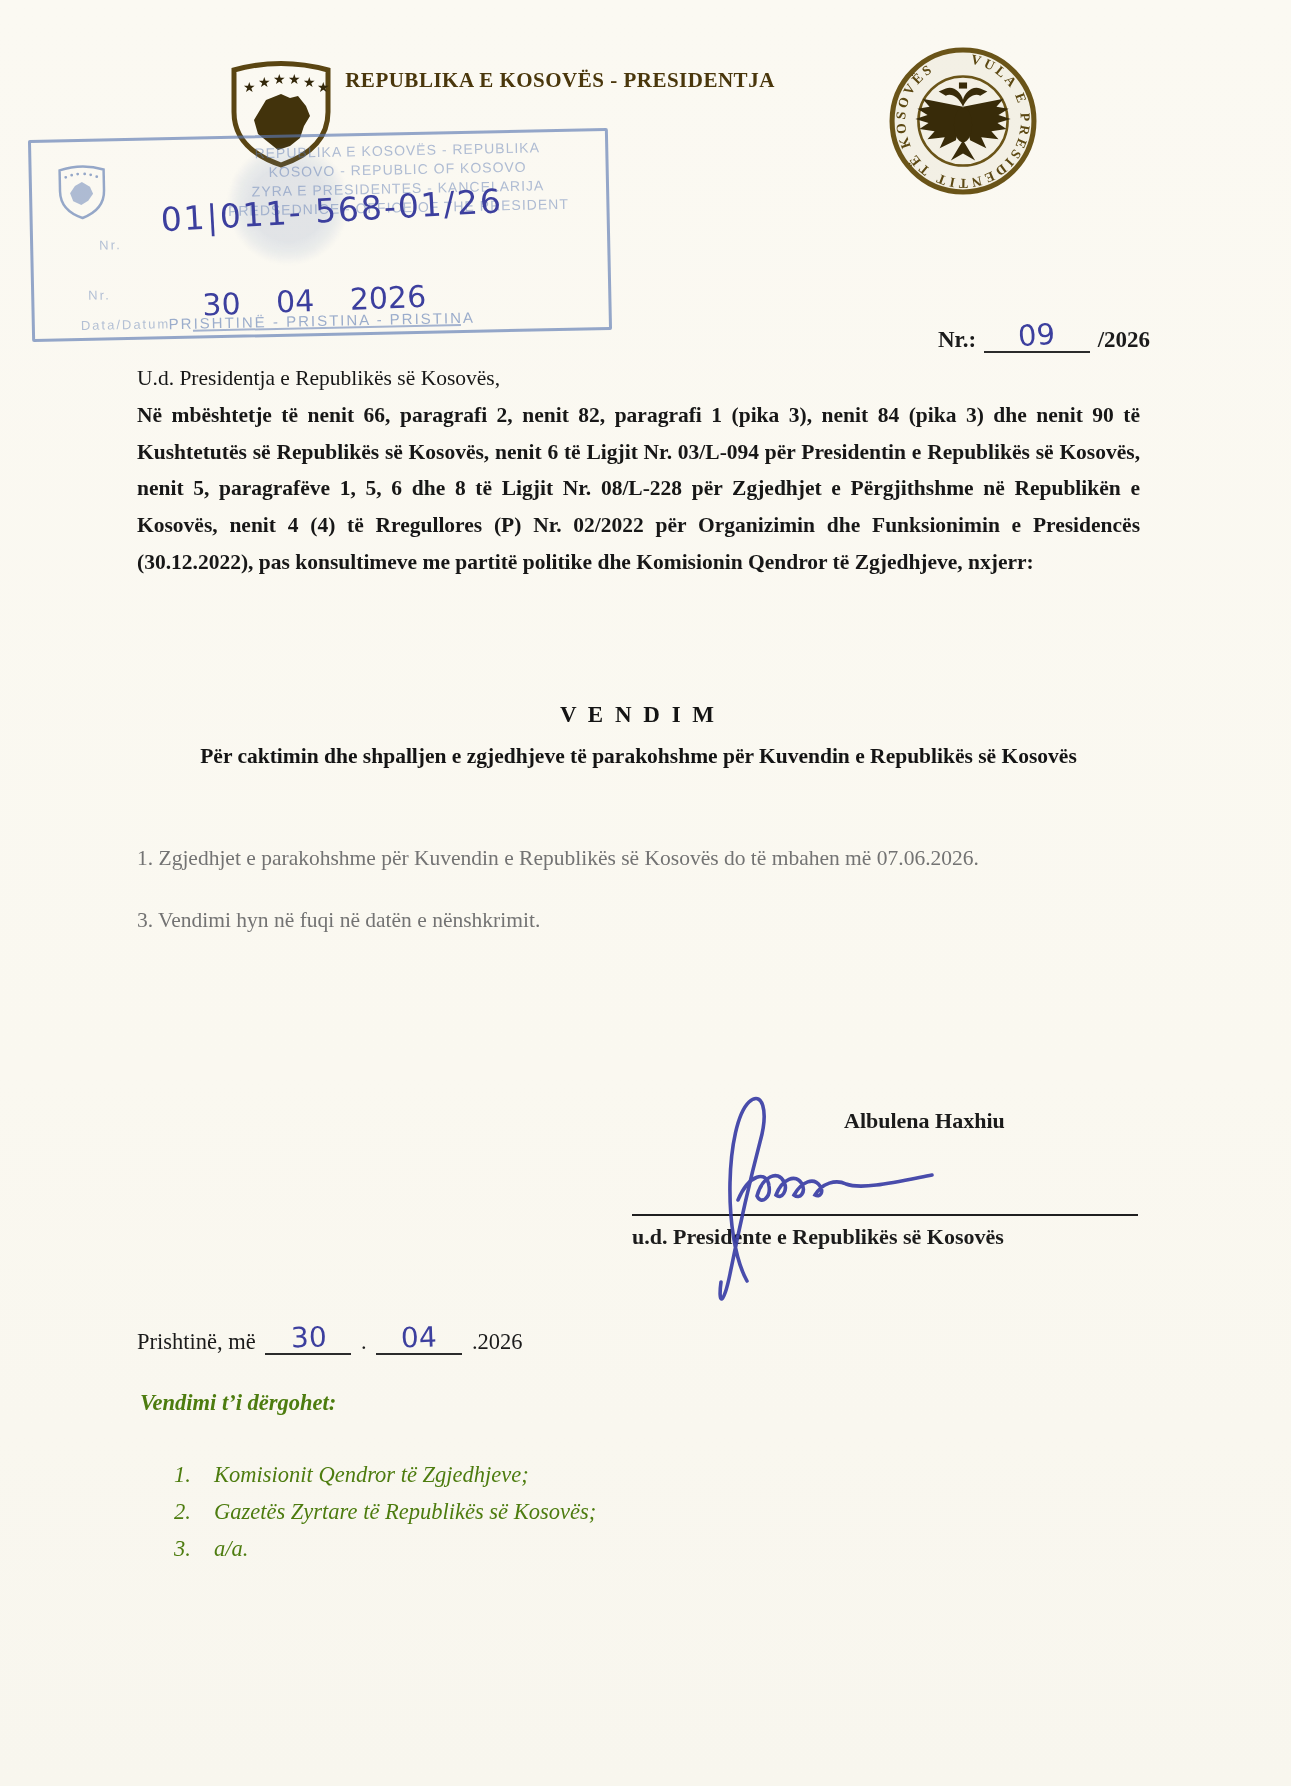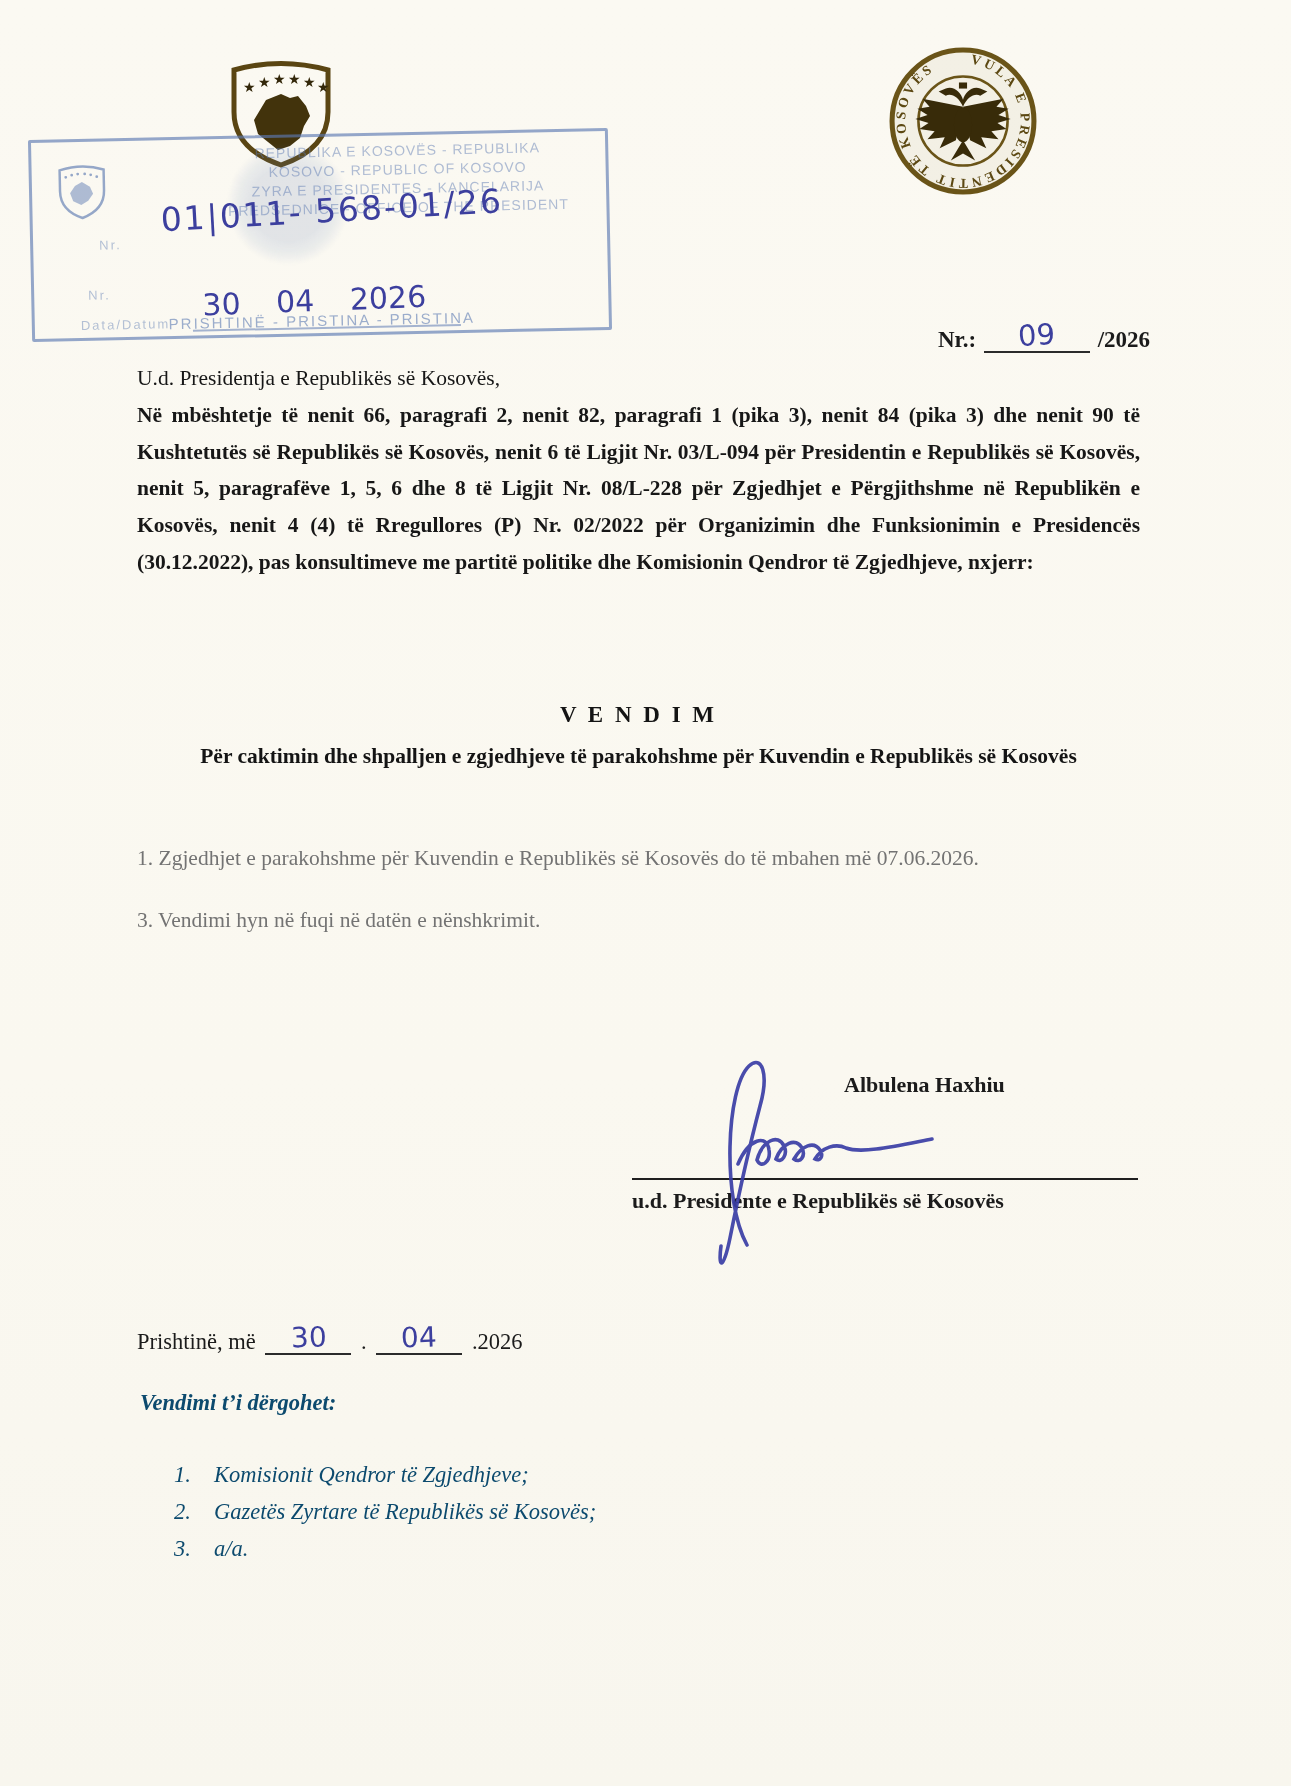--- a/index.html
+++ b/index.html
@@ -71,36 +71,36 @@
   .body-text .preamble { text-align:justify;font-weight:bold; }
 
   .decision { position:absolute; left:137px; top:702px; width:1003px; text-align:center; font-weight:bold; color:#141414; }
   .decision .title { font-size:23px; letter-spacing:3px; margin-bottom:10px; }
   .decision .subtitle { font-size:21.5px; line-height:36px; }
 
   .points { position:absolute; left:137px; top:840px; width:1005px; font-size:21.5px; line-height:36.8px; color:#737373; }
   .points p { margin-bottom:25px; text-align:justify; }
 
   
-  .signature { position:absolute; left:632px; top:1072px; width:506px; }
+  .signature { position:absolute; left:632px; top:1108px; width:506px; }
   .sig-name { padding-left:212px; font-weight:bold; font-size:22px; white-space:nowrap; }
   .sig-line { position:absolute; left:0; top:106px; width:100%; border-top:2.5px solid #1f1f1f; }
   .sig-title { position:absolute; left:0; top:116px; font-weight:bold; font-size:22px; white-space:nowrap; }
   .sig-scribble { position:absolute; left:18px; top:-32px; z-index:3; }
 
   
   .dateline { position:absolute; left:137px; top:1326px; font-size:22.5px; white-space:nowrap; }
   .dateline .slot {
     display:inline-block; width:86px; border-bottom:2px solid #2b2b2b;
     text-align:center; vertical-align:bottom; margin:0 4px;
   }
   .dateline .slot .hand { display:inline-block; font-size:28px; line-height:24px; transform:rotate(-2deg); }
 
   
-  .distribution { position:absolute; left:140px; top:1390px; font-size:22.5px; color:#0c4a6e; }
+  .distribution { position:absolute; left:140px; top:1390px; font-size:22.5px; color:#4d7c0f; }
   .dist-heading { font-weight:bold; font-style:italic; }
   .dist-list { margin-top:40px; margin-left:34px; font-style:italic; line-height:37px; }
   .dist-item { display:flex; }
   .dist-item .num { width:40px; }
 </style>
 </head>
 <body>
 
 <div class="coat">
   <svg width="110" height="114" viewBox="0 0 110 114">
@@ -111,20 +111,21 @@
         <text x="47" y="30">★</text>
       <text x="62" y="30">★</text>
         <text x="77" y="33">★</text>
         <text x="91" y="38">★</text>
     </g>
     <path d="M55,40 L64,44 L72,42 L80,52 L84,62 L78,72 L74,84 L64,92 L52,96 L42,88 L32,80 L28,66 L34,56 L40,46 Z" fill="#42330c"></path>
   </svg>
 </div>
 
 <div class="header-titles">
+  <div>REPUBLIKA E KOSOVËS - PRESIDENTJA</div>
 </div>
 
 <div class="seal">
   <svg width="150" height="150" viewBox="0 0 148 148">
     <circle cx="74" cy="74" r="70" fill="rgba(120,95,30,0.06)" stroke="#6a5418" stroke-width="5"></circle>
     <circle cx="74" cy="74" r="44" fill="none" stroke="#6a5418" stroke-width="2.5"></circle>
     <defs>
       <path id="ringPath" d="M 74 17 a 57 57 0 1 1 -0.01 0"></path>
     </defs>
     <text font-family="Liberation Serif" font-size="13.5" font-weight="bold" fill="#5c4812" letter-spacing="3">

